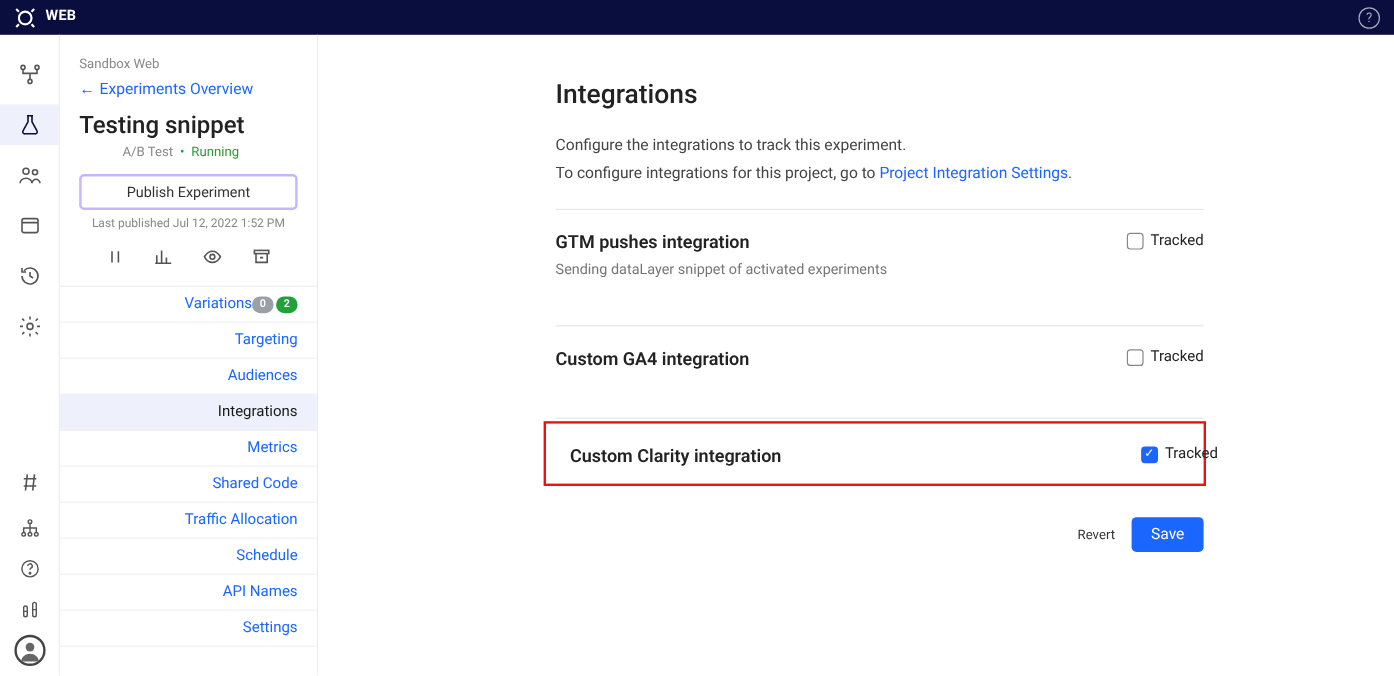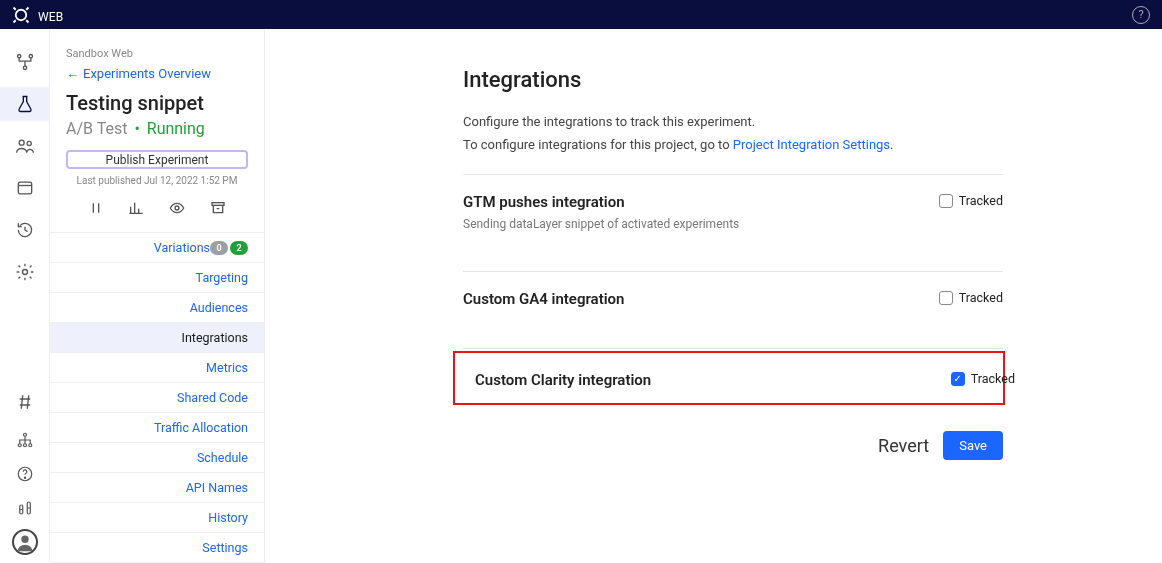--- a/index.html
+++ b/index.html
@@ -1,34 +1,34 @@
 <!DOCTYPE html>
 <html><head>
 <meta charset="utf-8">
 <style>
   * { box-sizing: border-box; margin: 0; padding: 0; }
   body { font-family: -apple-system, BlinkMacSystemFont, "Segoe UI", Roboto, Arial, sans-serif; width:1162px; height:563px; overflow:hidden; background:#fff; color:#1a1a1a; font-size:13px;}
   .topbar { height:29px; background:#0a0e3f; color:#fff; display:flex; align-items:center; padding:0 12px; justify-content:space-between;}
-  .topbar-left { display:flex; align-items:flex-end; gap:8px; font-weight:400; font-size:12px; letter-spacing:0.2px;}
+  .topbar-left { display:flex; align-items:flex-start; gap:8px; font-weight:700; font-size:12px; letter-spacing:0.2px;}
   .logo-mark svg { display:block; }
   .help-circle { width:18px; height:18px; border:1.5px solid #aab; border-radius:50%; display:flex; align-items:center; justify-content:center; font-size:11px; color:#aab; }
 
   .app-body { display:flex; height:calc(563px - 29px); }
   .icon-rail { width:50px; border-right:1px solid #eee; display:flex; flex-direction:column; align-items:center; padding-top:16px; gap:8px; }
   .rail-spacer { flex:1; }
   .rail-icon { width:50px; height:34px; display:flex; align-items:center; justify-content:center; color:#555; cursor:pointer;}
   .rail-icon.active { background:#eef1fb; color:#0a0e3f;}
   .avatar-wrap{width:26px;height:26px;border-radius:50%;border:2px solid #444;display:flex;justify-content:center;align-items:flex-end;overflow:hidden;margin-bottom:8px;}
 
   .side-panel { width:215px; border-right:1px solid #eee; display:flex; flex-direction:column; padding:18px 0 0 0;}
   .sp-inner { padding:0 16px;}
   .proj-name { font-size:11px; color:#888;}
   .back-link { color:#1a66ff; font-size:13px; margin-top:6px; display:flex; align-items:center; gap:4px; cursor:pointer;}
   .exp-title { font-size:20px; font-weight:500; margin-top:10px; color:#222;}
-  .exp-meta { font-size:16px; color:#888; margin-top:4px;}
+  .exp-meta { font-size:11px; color:#888; margin-top:4px;margin-left:36px;}
   .exp-meta .dot { color:#22a03a; margin:0 3px;}
   .exp-meta .running { color:#22a03a;}
   .publish-btn { margin:12px 16px 0 16px; border:2px solid #c4b5fd; border-radius:4px; height:30px; display:flex; align-items:center; justify-content:center; font-size:12px; color:#333; cursor:pointer;}
   .last-pub { text-align:center; font-size:10px; color:#888; margin-top:6px;}
   .quick-row { display:flex; justify-content:space-around; padding:10px 26px; margin-top:4px;}
   .quick-row .q { color:#555; cursor:pointer;}
   .nav-list { margin-top:6px; border-top:1px solid #eee;}
   .nav-item { height:30px; display:flex; align-items:center; padding:0 16px; font-size:12.5px; color:#1a66ff; border-bottom:1px solid #f0f0f0; cursor:pointer; justify-content:flex-end;}
   .nav-item.active { background:#eef1fb; color:#1a1a1a;}
   .pill-group{display:flex;gap:2px;}
@@ -45,21 +45,21 @@
   .divider{ height:1px; background:#e3e5e8; margin-top:22px; width:540px;}
   .int-row { display:flex; justify-content:space-between; align-items:flex-start; padding:18px 0 0 0; width:540px;}
   .int-title { font-size:15px; font-weight:600; color:#222;}
   .int-desc { font-size:12px; color:#777; margin-top:6px;}
   .tracked { display:flex; align-items:center; gap:6px; font-size:12.5px; color:#222;}
   .cb{ width:14px; height:14px; border:1px solid #888; border-radius:3px; background:#fff; cursor:pointer; display:inline-flex; align-items:center; justify-content:center;}
   .cb.checked{ background:#1a66ff; border-color:#1a66ff; color:#fff; font-size:10px; line-height:10px;}
   .int-block{padding-bottom:18px;}
   .highlight-box{ border:2px solid #e11; padding-bottom:14px; margin-left:-10px; padding-left:20px; padding-right:0; width:552px; margin-top:2px;}
   .actions { display:flex; gap:14px; justify-content:flex-end; align-items:center; width:540px; margin-top:26px;}
-  .btn-revert{ font-size:18px; color:#333; cursor:pointer;}
+  .btn-revert{ font-size:11px; color:#333; cursor:pointer;}
   .btn-save{ background:#1a66ff; color:#fff; font-size:13px; padding:7px 16px; border-radius:4px; cursor:pointer;}
 
   svg{display:block;}
 </style>
 </head>
 <body>
 
 <div class="topbar">
   <div class="topbar-left">
     <span class="logo-mark">
@@ -216,23 +216,20 @@
           <span>Shared Code</span>
         </div>
         <div class="nav-item">
           <span>Traffic Allocation</span>
         </div>
         <div class="nav-item">
           <span>Schedule</span>
         </div>
         <div class="nav-item">
           <span>API Names</span>
-        </div>
-        <div class="nav-item">
-          <span>History</span>
         </div>
         <div class="nav-item">
           <span>Settings</span>
         </div>
       </div>
   </div>
 
   <div class="main">
     <div class="main-inner">
       <h1 class="page-title">Integrations</h1>

